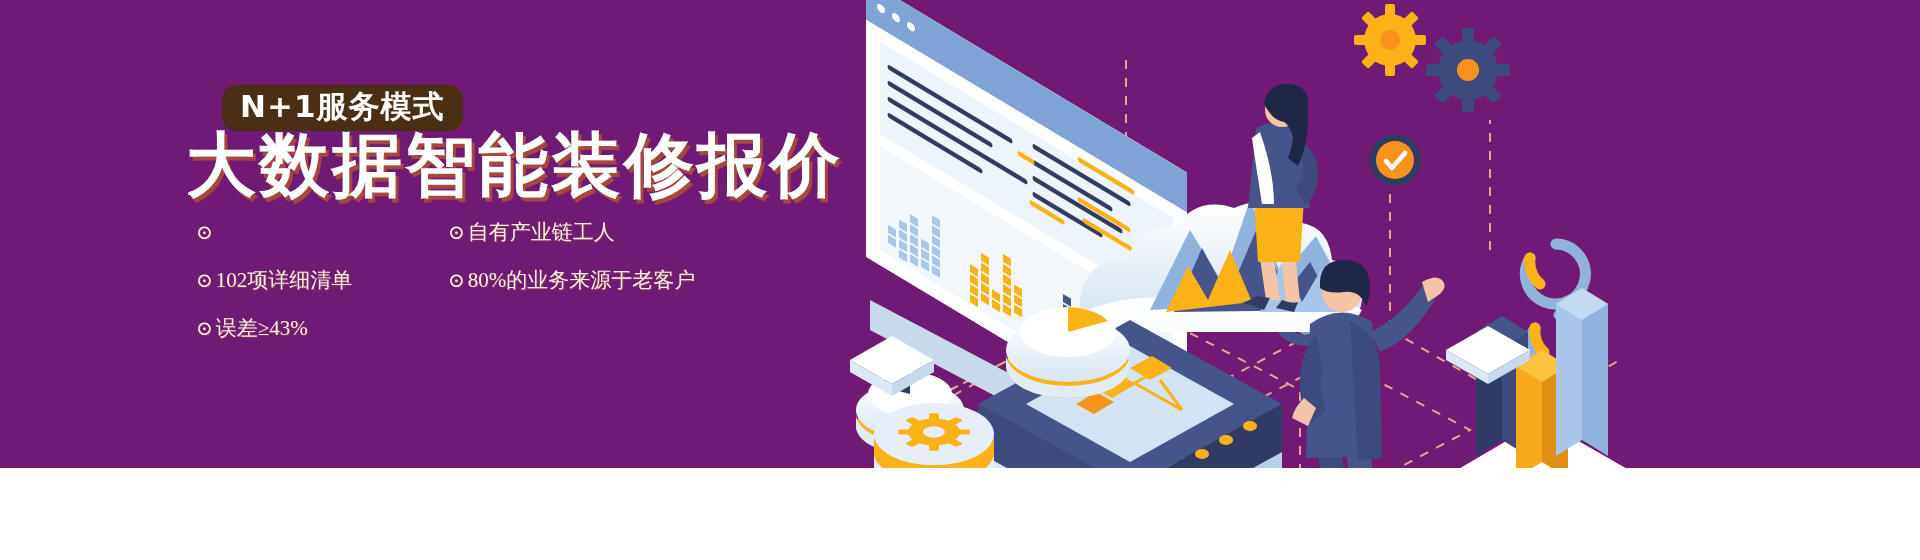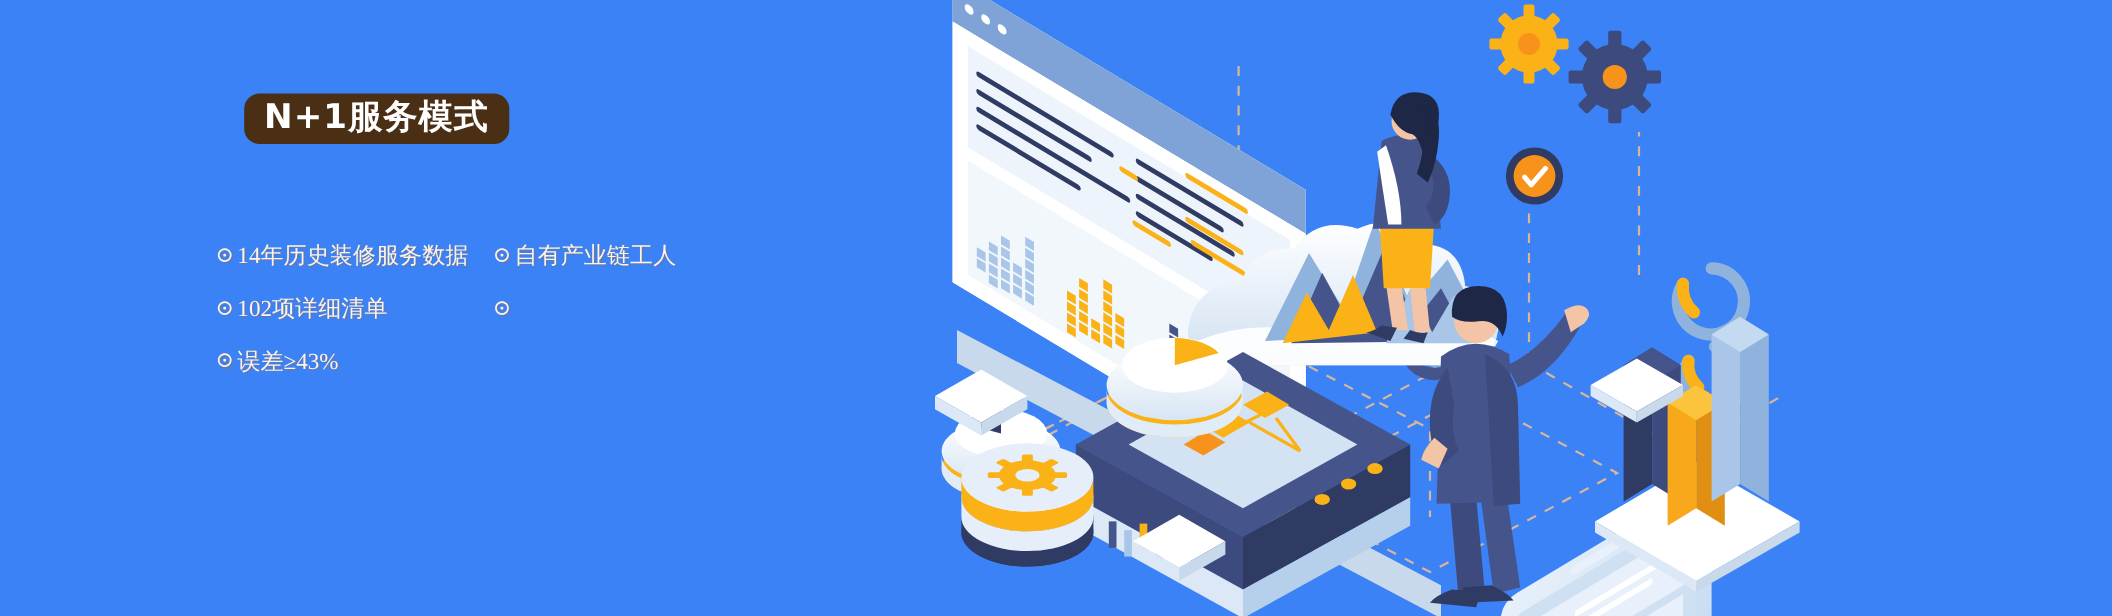--- a/index.html
+++ b/index.html
@@ -2,22 +2,22 @@
 <html><head>
 <meta charset="utf-8">
 <title>Banner</title>
 <style>
   html,body{margin:0;padding:0;}
   body{
     width:1920px;height:560px;overflow:hidden;
     font-family:"Liberation Sans","DejaVu Sans",sans-serif;
   }
   #banner{
-    position:relative;width:1920px;height:560px;
-    background:#3b82f6;overflow:hidden;
+    position:relative;width:1920px;height:468px;
+    background:#701a75;overflow:hidden;
   }
 
   
   #copy{position:absolute;left:0;top:0;width:900px;height:560px;}
 
   #badge{
     position:absolute;left:222px;top:85px;
     background:#4a2f14;color:#ffffff;
     border-radius:14px;
     padding:6px 18px 9px 18px;
@@ -63,45 +63,46 @@
 </style>
 </head>
 <body>
 
 <div id="banner">
 
   <div id="copy">
 
     <div id="badge">N+1服务模式</div>
 
+    <div id="headline">大数据智能装修报价</div>
 
     <div id="bullets">
 
       <div class="bul-col" id="col-a">
         <div class="bullet">
           <span class="dot">⊙</span>
-          <span>14年历史装修服务数据</span>
         </div>
         <div class="bullet">
           <span class="dot">⊙</span>
           <span>102项详细清单</span>
         </div>
         <div class="bullet">
           <span class="dot">⊙</span>
           <span>误差≥43%</span>
         </div>
       </div>
 
       <div class="bul-col" id="col-b">
         <div class="bullet">
           <span class="dot">⊙</span>
           <span>自有产业链工人</span>
         </div>
         <div class="bullet">
           <span class="dot">⊙</span>
+          <span>80%的业务来源于老客户</span>
         </div>
       </div>
 
     </div>
   </div>
 
   <div id="art">
   <svg viewBox="0 0 1090 560" xmlns="http://www.w3.org/2000/svg">
     <defs>
       <linearGradient id="gCloud" x1="0" y1="0" x2="0" y2="1">

